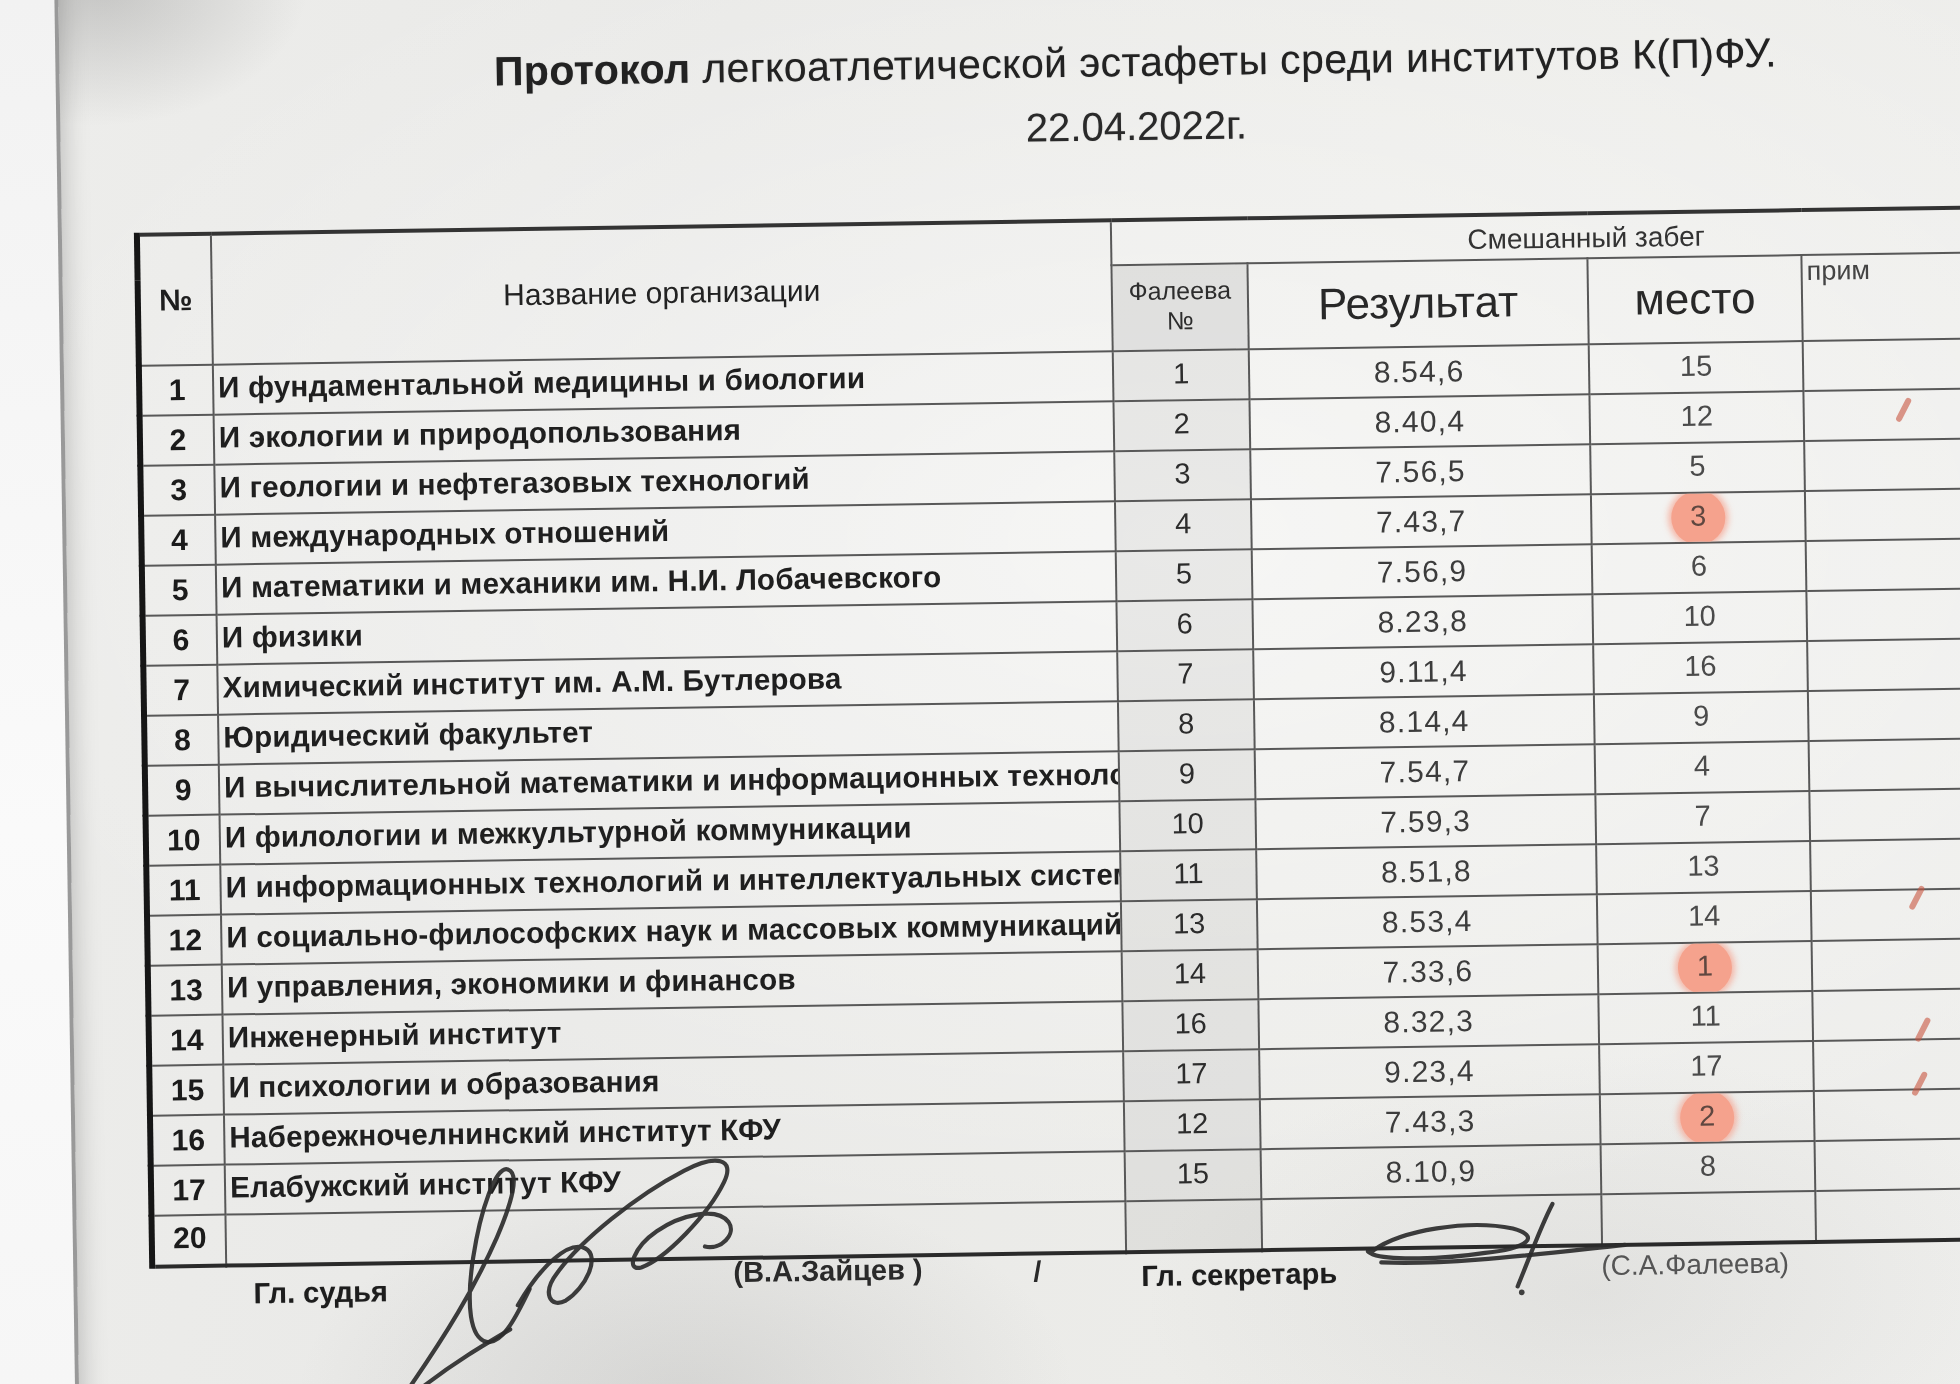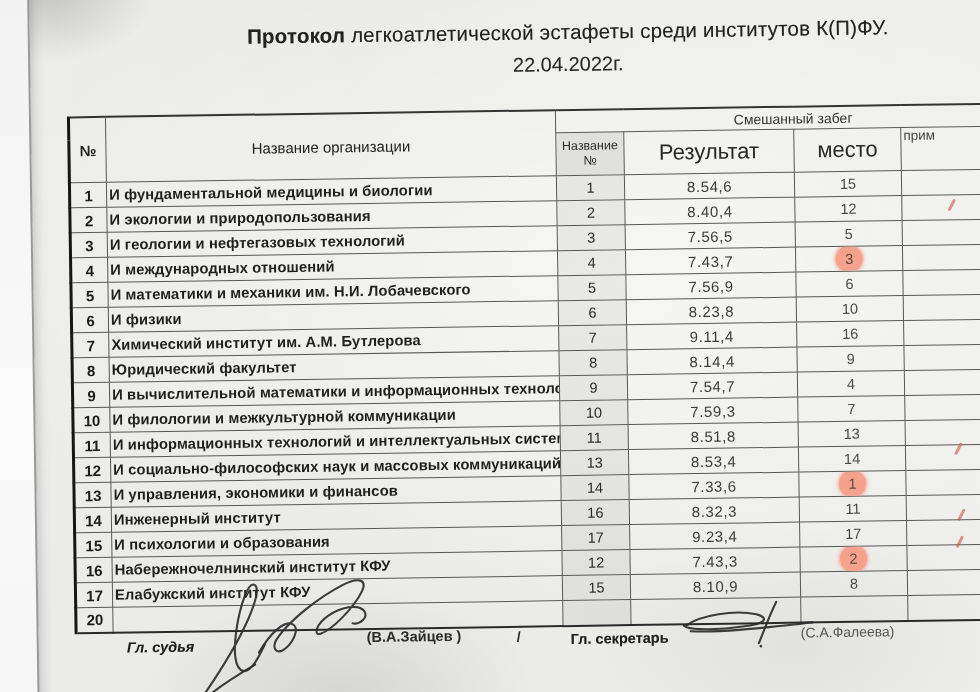--- a/index.html
+++ b/index.html
@@ -88,21 +88,21 @@
         <col style="width:130px">
     </colgroup>
     <thead>
       <tr class="group-row">
         <th class="h-num" rowspan="2">№</th>
         <th class="h-org" rowspan="2">Название организации</th>
         <th class="h-group" colspan="4">Смешанный забег</th>
       </tr>
       <tr class="hdr2">
         <th class="h-bib">
-          <div>Название</div>
+          <div>Фалеева</div>
           <div>№</div>
         </th>
         <th class="h-res">Результат</th>
         <th class="h-place">место</th>
         <th class="h-note">прим</th>
       </tr>
     </thead>
     <tbody>
 
         <tr>
@@ -303,21 +303,21 @@
           <td class="c-note"></td>
         </tr>
       </tbody>
   </table>
 
   <div class="pen-mark" style="left:918px;top:226px;"></div>
   <div class="pen-mark" style="left:921px;top:470px;"></div>
   <div class="pen-mark" style="left:923px;top:536px;"></div>
   <div class="pen-mark" style="left:921px;top:563px;"></div>
 
-  <div class="f-label" style="left:88px;top:655px;font-style:italic;">Гл. судья</div>
+  <div class="f-label" style="left:88px;top:655px;">Гл. судья</div>
 
   <svg class="sig" style="left:158px;top:574px;" width="200" height="140" viewBox="0 0 200 140">
     <path d="M6,138 C26,110 40,88 52,62 C60,44 64,30 58,28 C52,26 44,48 40,72 C36,96 38,112 46,114 C54,116 62,100 68,88"></path>
     <path d="M62,96 C74,76 88,64 96,68 C104,72 96,88 86,94 C78,98 74,90 82,80 C94,64 122,42 146,30 C162,22 172,24 166,36 C158,52 136,74 124,78 C116,80 120,68 132,60 C144,52 162,48 168,56 C172,62 164,70 156,68"></path>
     <path d="M14,136 C30,124 44,116 58,108"></path>
   </svg>
 
   <div class="f-name" style="left:328px;top:648px;">(В.А.Зайцев )</div>
   <div class="f-name" style="left:478px;top:650px;">/</div>
   <div class="f-label" style="left:532px;top:653px;">Гл. секретарь</div>

